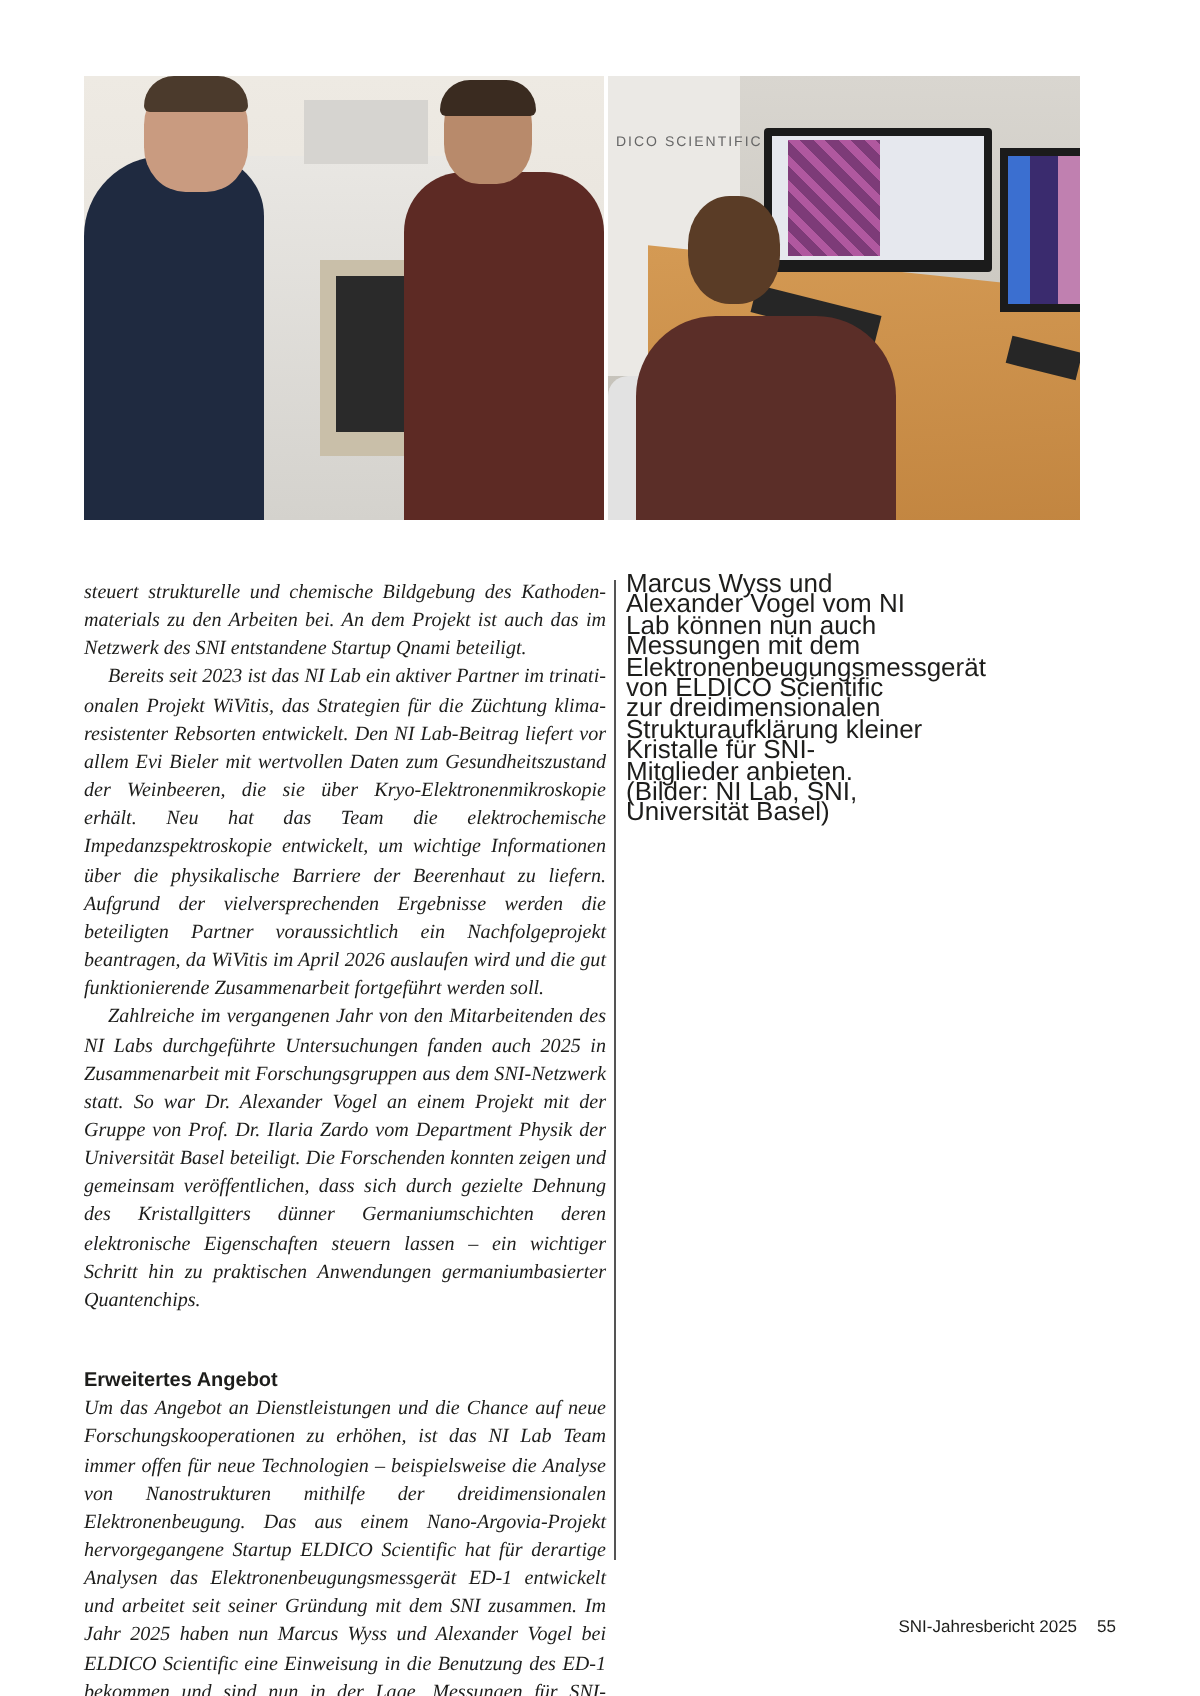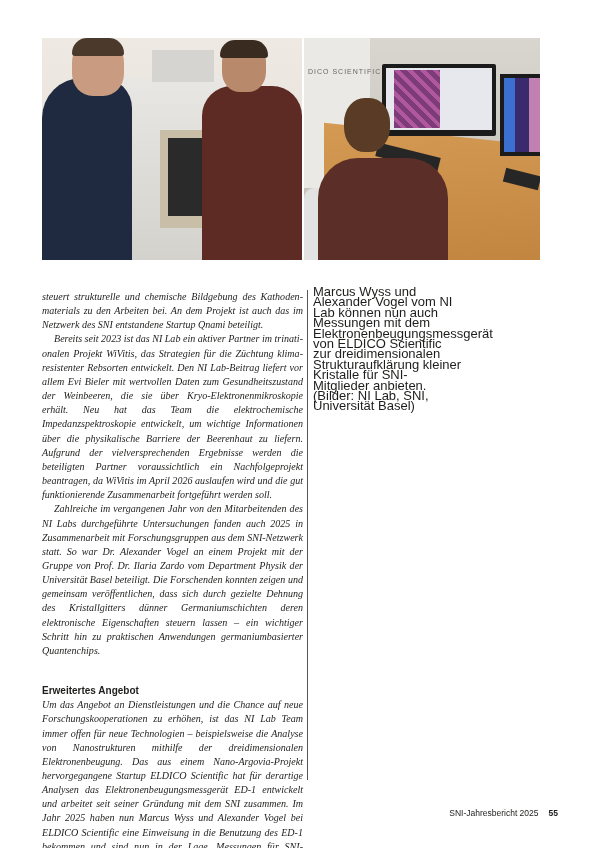--- a/index.html
+++ b/index.html
@@ -34,21 +34,21 @@
   .r-head{position:absolute;left:40px;top:60px;width:46px;height:54px;background:#5a3c26;border-radius:45%;}
   .r-chair{position:absolute;left:0;top:150px;width:22px;height:72px;background:#e2e2e2;border-radius:10px 0 0 0;}
 
   .col-left{position:absolute;left:42px;top:290px;width:261px;font-size:10.05px;line-height:14.15px;text-align:justify;hyphens:manual;}
   .col-left p{margin:0;font-style:italic;}
   .col-left p.indent{text-indent:12px;}
   .col-left h2{font-family:"Liberation Sans","DejaVu Sans",sans-serif;font-weight:bold;font-size:10px;margin:26px 0 0 0;line-height:14.15px;}
   .divider{position:absolute;left:307px;top:290px;width:1px;height:490px;background:#555;}
   .caption{position:absolute;left:313px;top:287px;width:150px;font-family:"Liberation Sans","DejaVu Sans",sans-serif;font-size:13px;line-height:10.4px;color:#1d1d1b;}
   .footer{position:absolute;right:42px;top:808px;font-family:"Liberation Sans","DejaVu Sans",sans-serif;font-size:8.5px;color:#1d1d1b;display:flex;gap:10px;align-items:baseline;}
-  .footer .pn{font-weight:bold;}
+  .footer .pn{font-weight:normal;}
 </style>
 </head>
 <body>
 
 <div class="photos">
   <div class="photo photo-left">
     <div class="l-machine"></div>
     <div class="l-panel"></div>
     <div class="l-door"></div>
     <div class="l-inner"></div>

